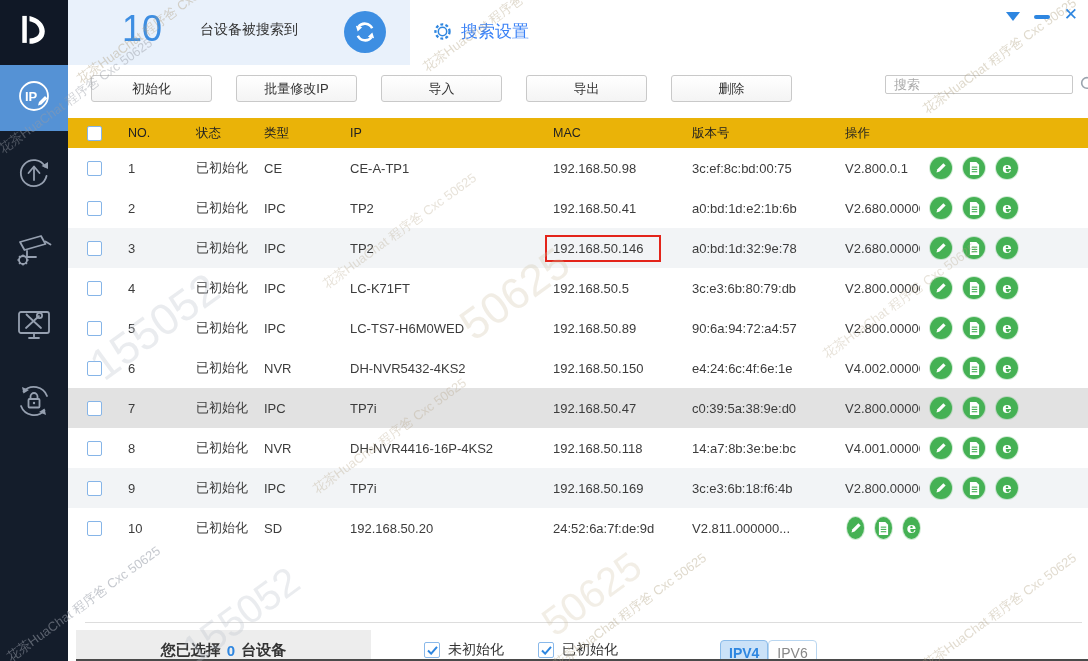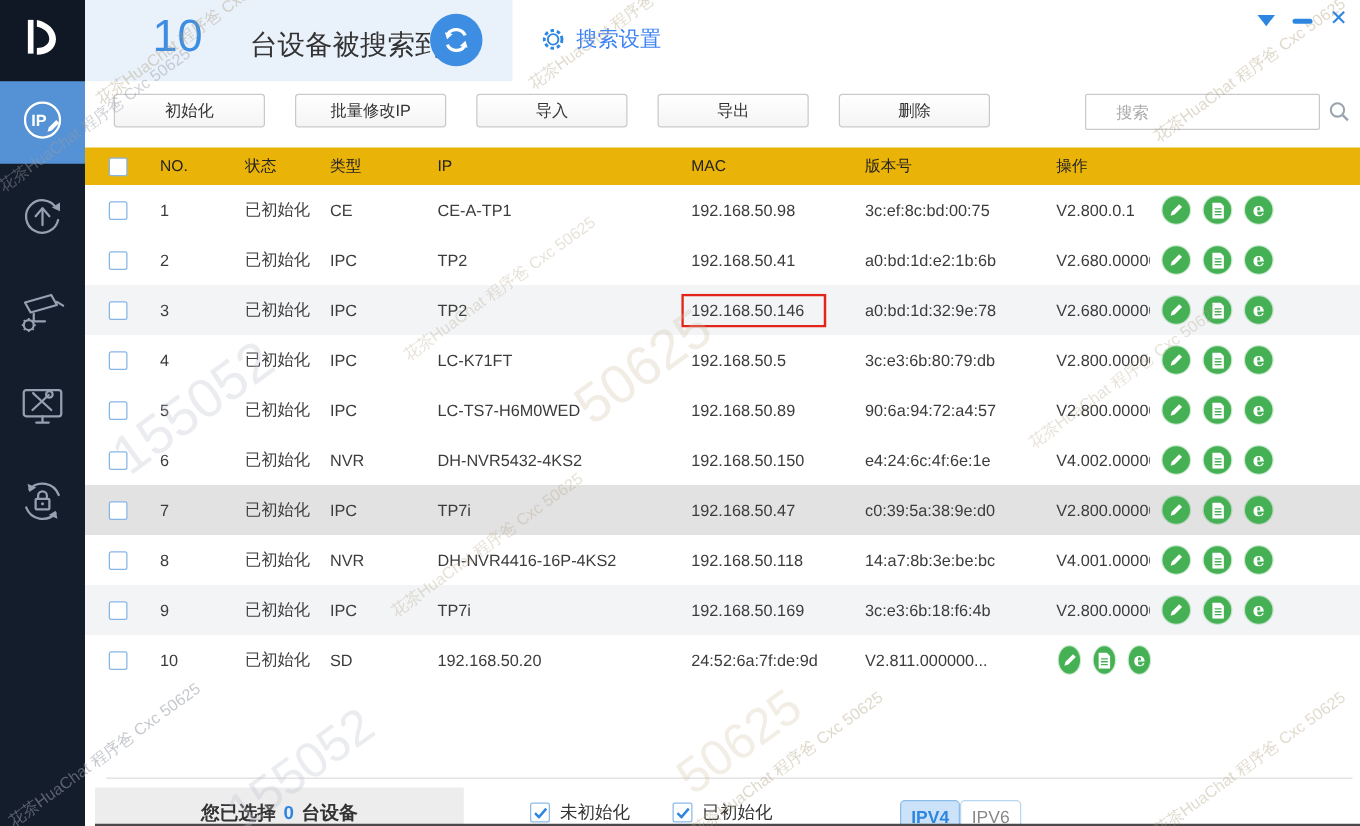--- a/index.html
+++ b/index.html
@@ -10,40 +10,40 @@
   
   .sidebar { position:absolute; left:0; top:0; width:68px; height:661px; background:#141d2b; z-index:5; }
   .logo-cell { height:65px; background:#101826; display:flex; align-items:center; justify-content:center; }
   .side-item { width:68px; height:64px; display:flex; align-items:center; justify-content:center; cursor:pointer; }
   .side-item.active { background:#5592d5; height:66px; }
   .side-gap { height:12px; }
 
   
   .header-band { position:absolute; left:68px; top:0; width:342px; height:65px; background:#e9f1fb; }
   .dev-count { position:absolute; left:122px; top:8px; font-size:36px; color:#3d8ee2; }
-  .dev-label { position:absolute; left:200px; top:21px; font-size:22px; color:#333; }
+  .dev-label { position:absolute; left:200px; top:21px; font-size:14px; color:#333; }
   .refresh-btn { position:absolute; left:344px; top:11px; width:42px; height:42px; border-radius:50%;
                  background:#3d8ee2; display:flex; align-items:center; justify-content:center; cursor:pointer; }
   .search-settings { position:absolute; left:432px; top:20px; display:flex; align-items:center; gap:8px; cursor:pointer; }
   .search-settings span { font-size:17px; color:#3b82f6; }
 
   .win-controls { position:absolute; top:6px; right:10px; display:flex; align-items:center; gap:14px; z-index:40; }
   .wc-tri { width:0; height:0; border-left:7px solid transparent; border-right:7px solid transparent;
             border-top:9px solid #2e86e0; margin-top:4px; cursor:pointer; }
   .wc-min { width:16px; height:4px; background:#2e86e0; border-radius:2px; margin-top:4px; cursor:pointer; }
   .wc-close { color:#2e86e0; font-size:17px; font-weight:bold; line-height:1; cursor:pointer; }
 
   
   .toolbar { position:absolute; left:91px; top:75px; display:flex; gap:24px; }
   .tb-btn { width:121px; height:27px; background:linear-gradient(#ffffff,#f4f4f4); border:1px solid #c9c9c9;
             border-radius:3px; font-size:13px; color:#333; display:flex; align-items:center; justify-content:center;
             cursor:pointer; font-family:inherit; }
   .search-wrap { position:absolute; left:868px; top:75px; display:flex; align-items:center; }
-  .search-input { width:188px; height:29px; border:1px solid #c9c9c9; border-radius:2px; padding:0 24px;
-                  font-size:13px; color:#333; font-family:inherit; }
+  .search-input { width:188px; height:19px; border:1px solid #c9c9c9; border-radius:2px; padding:0 8px;
+                  font-size:13px; color:#333; font-family:inherit;margin-left:17px; }
   .search-input::placeholder { color:#a9a9a9; }
   .mag { margin-left:6px; cursor:pointer; display:flex; }
 
   
   .table { position:absolute; left:68px; top:118px; width:1020px; }
   .trow { display:grid; grid-template-columns:52px 68px 68px 86px 203px 139px 153px 83px 1fr; align-items:center; }
   .thead { height:30px; background:#eab308; font-weight:normal; font-size:12.5px; color:#222; }
   .tbody .trow { height:40px; font-size:13px; color:#3c3c3c; background:#fff; }
   .tbody .trow.shade-light { background:#f2f4f6; }
   .tbody .trow.shade-dark { background:#e2e2e2; }

